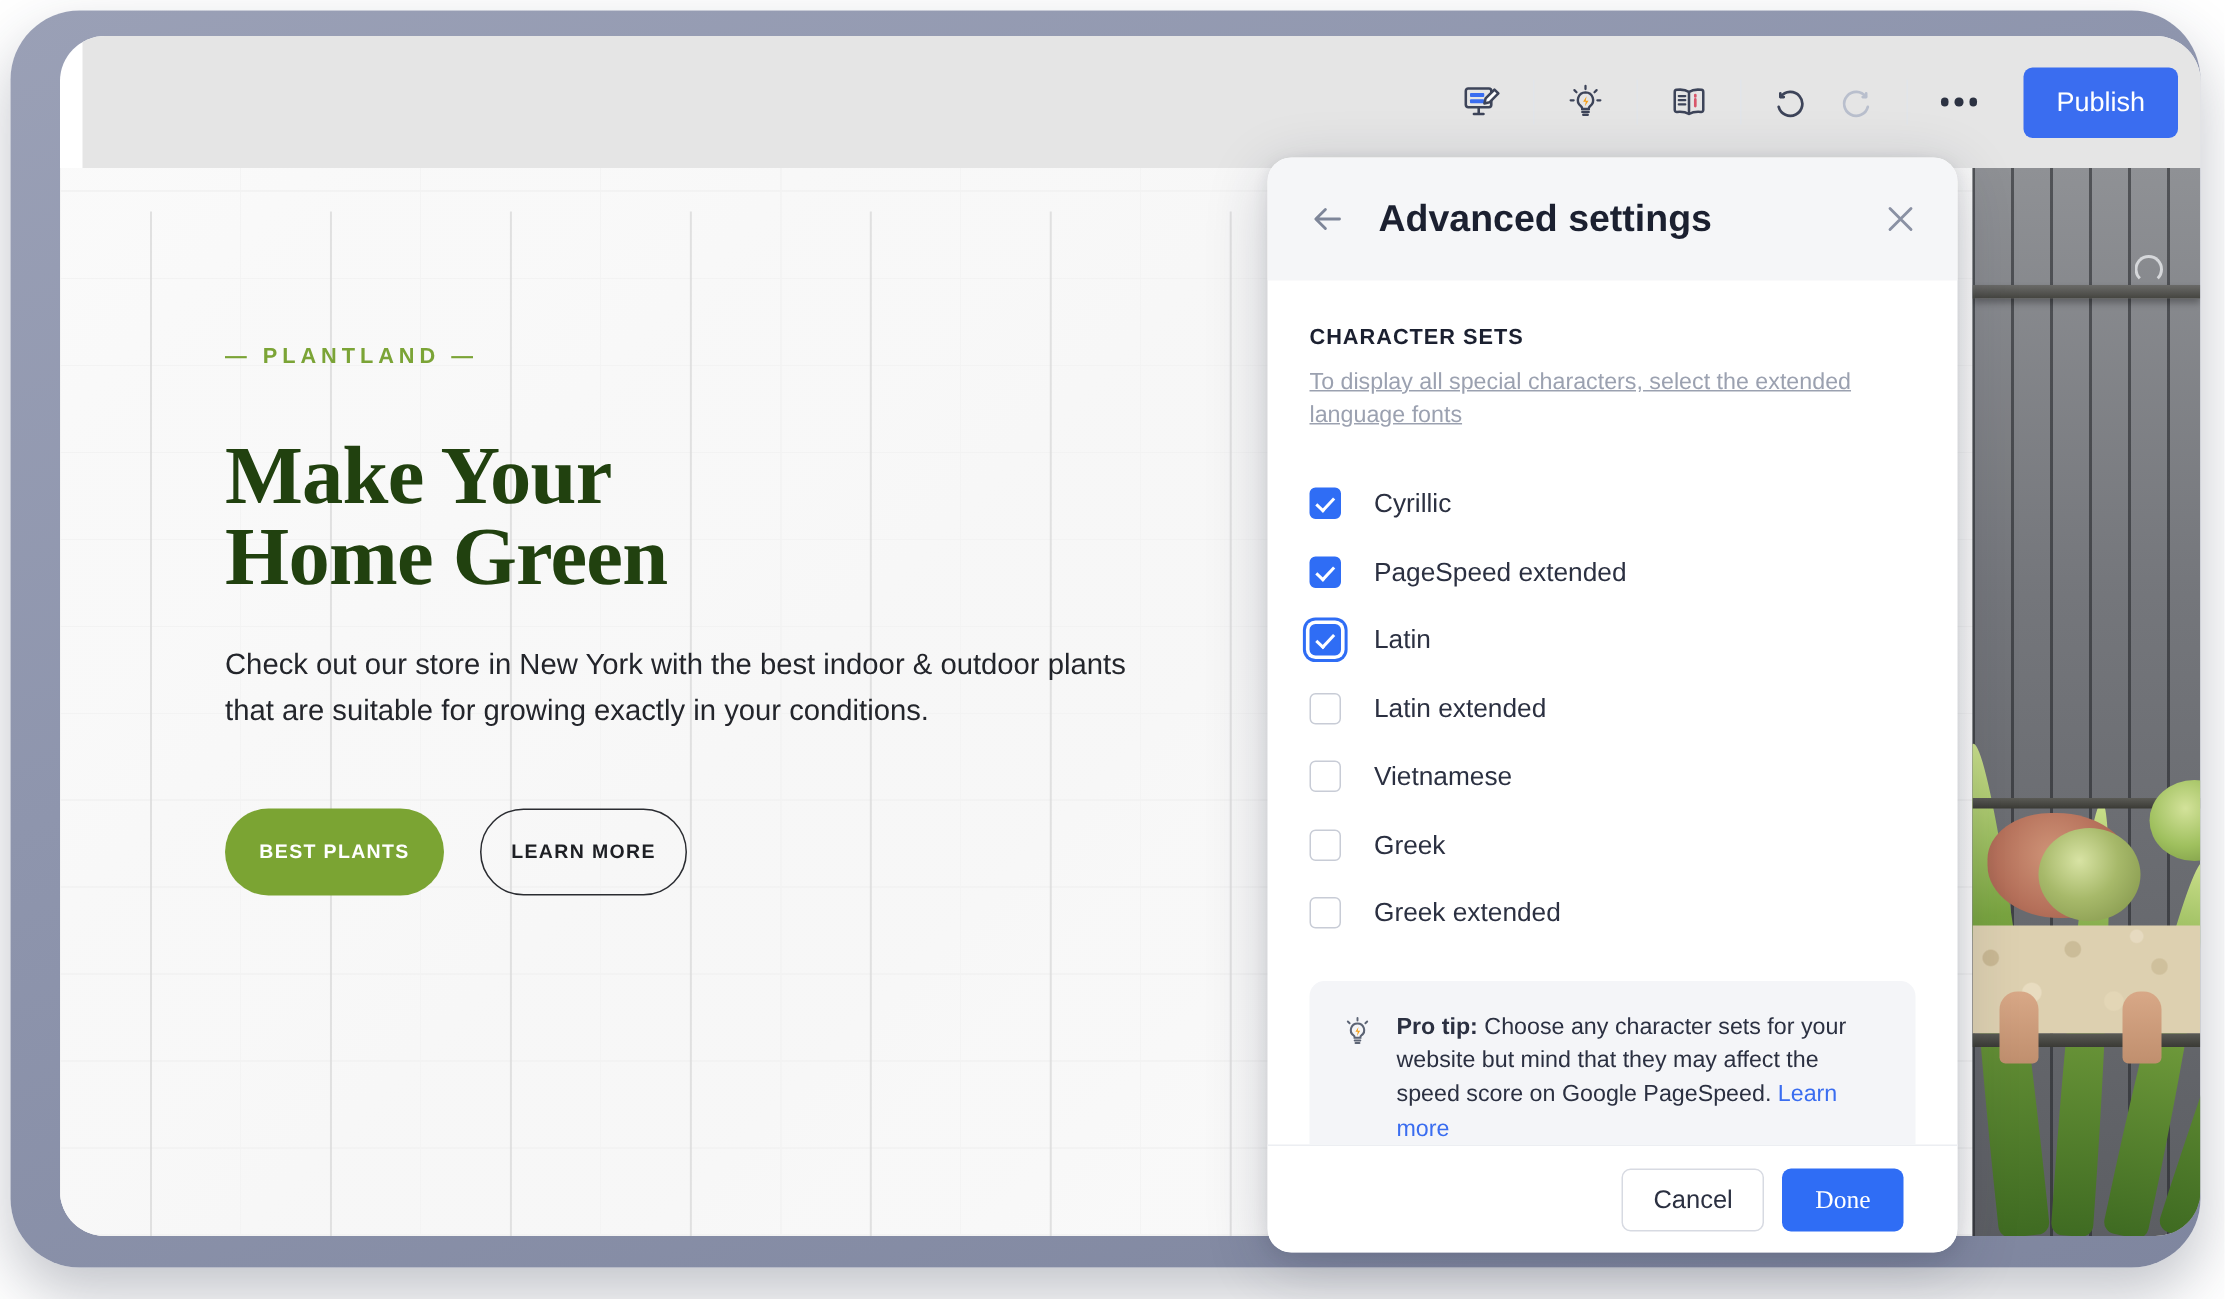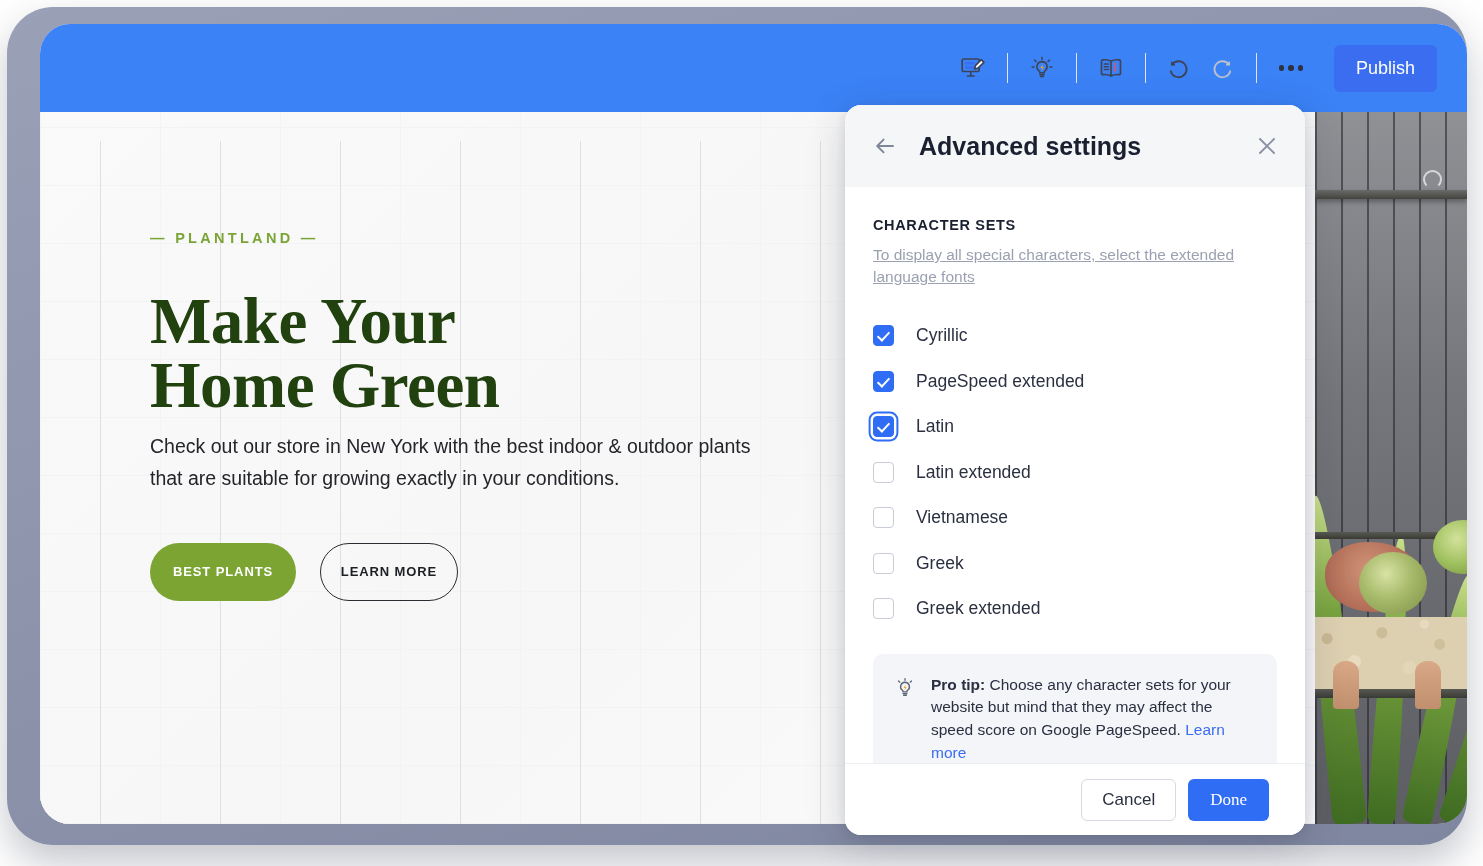--- a/index.html
+++ b/index.html
@@ -40,24 +40,24 @@
     width: 1427px;
     height: 800px;
     background: #ffffff;
     border-radius: 30px 30px 30px 30px;
     overflow: hidden;
   }
 
   
   #editor-toolbar {
     position: absolute;
-    left: 0; top: 0;
+    left: 15px; top: 0;
     width: 100%;
     height: 88px;
-    background: #3b82f6;
+    background: #e5e5e5;
     display: flex;
     align-items: center;
     justify-content: flex-end;
     padding-right: 30px;
     box-sizing: border-box;
     z-index: 4;
   }
   .tb-btn {
     width: 42px;
     height: 42px;
@@ -136,25 +136,25 @@
   #hero-eyebrow {
     color: #7ba436;
     font-size: 14.5px;
     font-weight: bold;
     letter-spacing: 3.3px;
     margin-bottom: 44px;
   }
   #hero-title {
     font-family: "Liberation Serif", "DejaVu Serif", serif;
     color: #21410f;
-    font-size: 65px;
+    font-size: 55px;
     font-weight: bold;
     line-height: 0.98;
     letter-spacing: -0.5px;
-    margin: 0 0 14px 0;
+    margin: 0 0 30px 0;
     max-width: 640px;
   }
   #hero-sub {
     color: #23252b;
     font-size: 19.5px;
     line-height: 1.62;
     max-width: 610px;
     margin: 0 0 48px 0;
   }
   #hero-actions {

